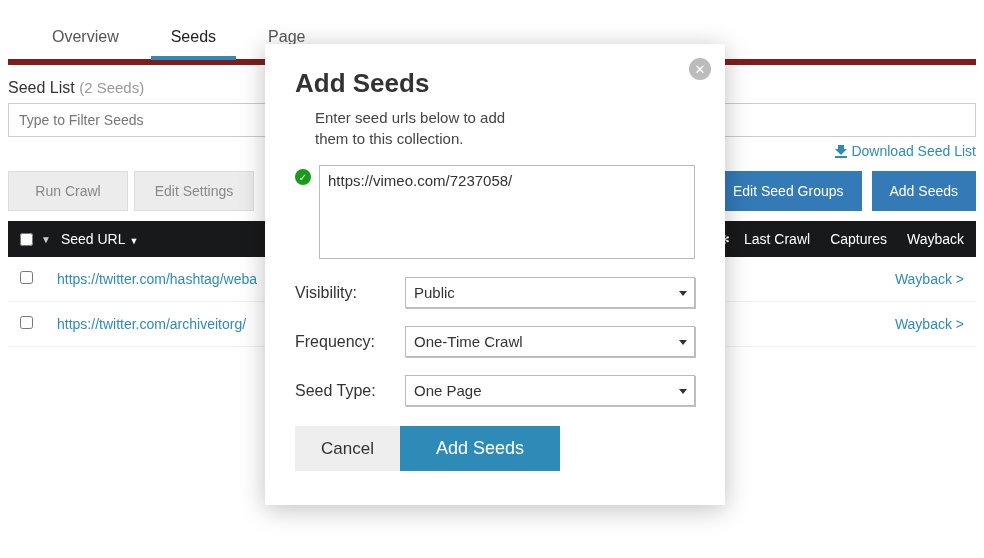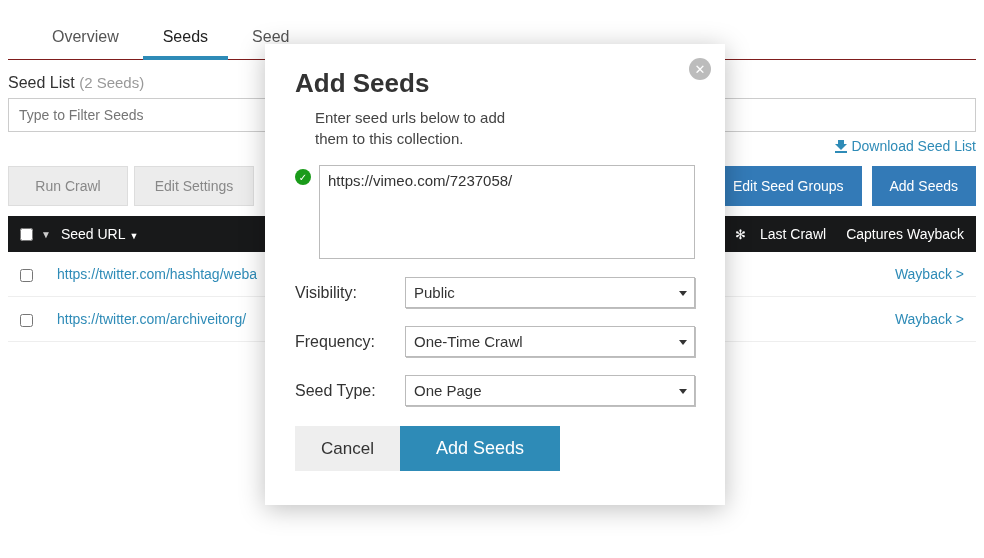--- a/index.html
+++ b/index.html
@@ -1,20 +1,20 @@
 <!DOCTYPE html>
 <html><head>
 <meta charset="utf-8">
 <style>
   *{box-sizing:border-box;margin:0;padding:0;font-family:-apple-system,BlinkMacSystemFont,"Segoe UI",Arial,sans-serif}
   body{background:#fff;color:#333;width:984px;height:558px;overflow:hidden;position:relative}
 
   
   .page{padding:8px 8px 0 8px}
-  .tabs{display:flex;gap:4px;border-bottom:1px solid #7f1d1d;padding:20px 24px 0 24px}
+  .tabs{display:flex;gap:12px;border-bottom:6px solid #7f1d1d;padding:20px 24px 0 24px}
   .tab{padding:0 20px 10px 20px;font-size:16px;color:#555;cursor:pointer}
   .tab.active{color:#222;font-weight:400;border-bottom:4px solid #2e8bb7;margin-bottom:-1px}
 
   .seedlist-head{padding:14px 0 6px 0;font-size:16px;color:#333}
   .seedlist-head .count{font-size:15px;color:#999}
 
   .filter{width:100%;border:1px solid #ccc;padding:8px 10px;font-size:14px;color:#555}
 
   .download-row{display:flex;justify-content:flex-end;margin:6px 0 12px 0}
   .download-link{color:#2e8bb7;font-size:14px;cursor:pointer;display:flex;align-items:center;gap:4px}
@@ -32,24 +32,24 @@
 
   .table-head{display:flex;align-items:center;background:#18191a;color:#fff;font-size:14px;padding:10px 12px}
   .table-head .chk{margin-right:6px}
   .table-head .arrow{font-size:10px;margin:0 10px 0 2px;color:#ccc}
   .table-head .col{margin-right:0}
   .table-head .col.url{flex:0 0 auto}
   .table-head .col.url .sort{font-size:9px;margin-left:4px}
   .table-head .flex{flex:1}
   .table-head .col.icon{font-size:13px;margin-right:14px}
   .table-head .col.last{margin-right:20px}
-  .table-head .col.cap{margin-right:4px}
+  .table-head .col.cap{margin-right:20px}
   .table-head .col.way{margin-right:0}
 
-  .row{display:flex;align-items:flex-end;padding:14px 12px;border-bottom:1px solid #eee;font-size:14px}
+  .row{display:flex;align-items:flex-start;padding:14px 12px;border-bottom:1px solid #eee;font-size:14px}
   .row .chk{margin-right:24px}
   .row a.url{color:#2e8bb7;text-decoration:none}
   .row .flex{flex:1}
   .row a.wb{color:#2e8bb7;text-decoration:none}
 
   
   .modal{position:absolute;left:265px;top:44px;width:460px;background:#fff;box-shadow:0 4px 24px rgba(0,0,0,.25);padding:24px 30px 34px 30px}
   .modal .close{position:absolute;right:14px;top:14px;width:22px;height:22px;border-radius:50%;background:#bcbcbc;cursor:pointer;display:flex;align-items:center;justify-content:center}
   .modal .close::before{content:"✕";color:#fff;font-size:13px;line-height:1}
   .modal h2{font-size:26px;font-weight:700;color:#333;margin-bottom:8px}
@@ -69,21 +69,21 @@
   .btn-cancel{background:#eee;border:none;padding:12px 26px;font-size:17px;color:#333;cursor:pointer}
   .btn-primary{background:#2e8bb7;border:none;padding:12px 36px;font-size:18px;color:#fff;cursor:pointer}
 </style>
 </head>
 <body>
 
 <div class="page">
   <div class="tabs">
     <div class="tab">Overview</div>
     <div class="tab active">Seeds</div>
-    <div class="tab">Seed</div>
+    <div class="tab">Page</div>
   </div>
 
   <div class="seedlist-head">
     <span>Seed List</span>
     <span class="count">(2 Seeds)</span>
   </div>
 
   <input class="filter" type="text" placeholder="Type to Filter Seeds" style="">
 
   <div class="download-row">

